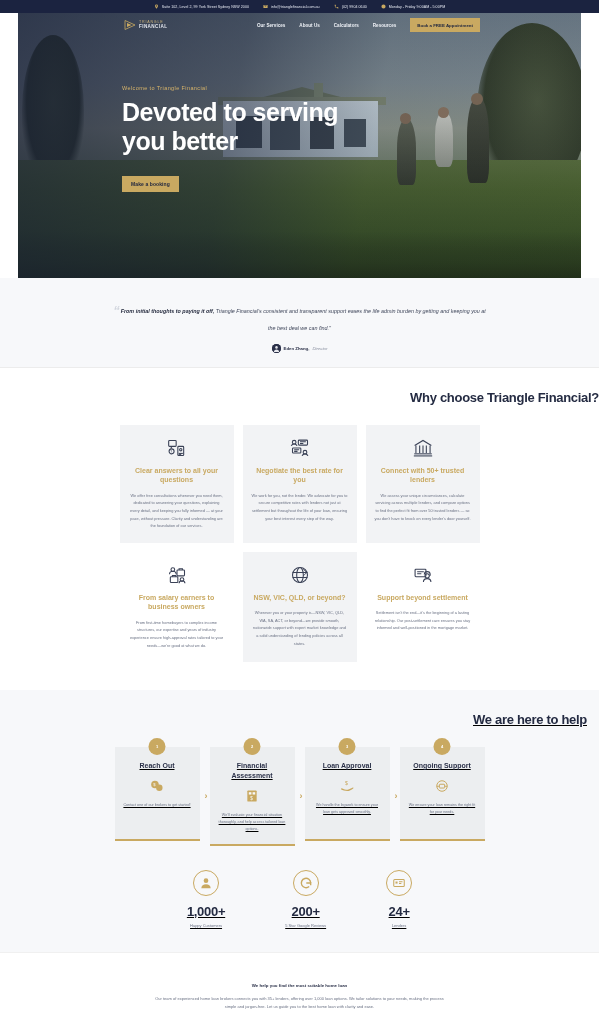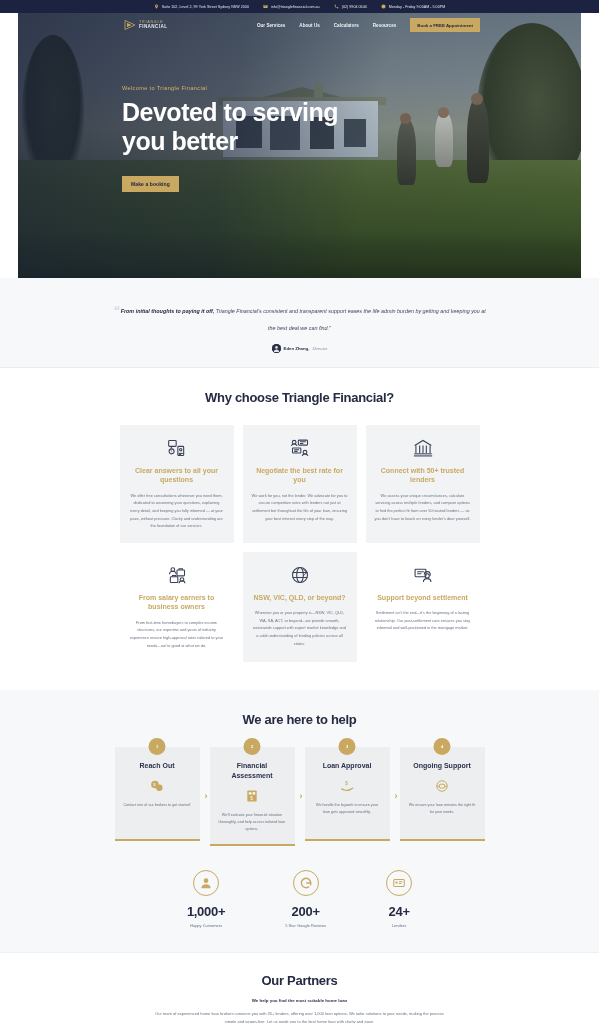--- a/index.html
+++ b/index.html
@@ -119,41 +119,41 @@
   .quote-text b { color: #252b3e; font-weight: 700; }
   .quote-author { margin-top: 10px; display: flex; align-items: center; justify-content: center; gap: 3px; }
   .q-avatar { width: 9px; height: 9px; border-radius: 50%; background: #2b3149; display:block; }
   .q-avatar svg { width: 9px; height: 9px; display:block; }
   .q-name { font-size: 4.3px; color: #2a3047; font-weight: 700; }
   .q-role { font-size: 4.3px; color: #8a90a0; font-style: italic; }
 
   
   .why { background: #ffffff; padding: 22px 0 28px; }
   .sec-title {
-    text-align: center; font-size: 13px; font-weight: 700; color: #242b42;
+    text-align: right; font-size: 13px; font-weight: 700; color: #242b42;
     letter-spacing: -0.3px; margin-bottom: 20px;
   }
   .card-grid {
     display: grid; grid-template-columns: repeat(3, 114px); gap: 9px;
     justify-content: center;
   }
   .wcard { background: #f2f3f5; padding: 12px 9px 13px; text-align: center; }
   .wcard.alt { background: #f2f3f5; }
   .wcard-icon { height: 22px; display: flex; align-items: center; justify-content: center; margin-bottom: 7px; }
   .wcard-icon svg { width: 20px; height: 20px; display: block; }
   .wcard-title {
     font-size: 7px; font-weight: 700; color: #c9a961; line-height: 1.35; margin-bottom: 7px;
   }
   .wcard-body { font-size: 3.9px; line-height: 1.95; color: #6a7184; }
   .card-grid.row2 { margin-top: 9px; }
   .card-grid.row2 .wcard { background: #ffffff; }
   .card-grid.row2 .wcard.mid { background: #f2f3f5; }
 
   
-  .help { background: #f7f8fa; padding: 22px 0 24px; }
+  .help { background: #f7f8fa; padding: 22px 12px 24px; text-decoration: underline; }
   .steps {
     display: grid; grid-template-columns: repeat(4, 85px); gap: 10px;
     justify-content: center; align-items: stretch; position: relative;
   }
   .step-wrap { position: relative; }
   .step-badge {
     position: absolute; left: 50%; top: -9px; transform: translateX(-50%);
     width: 17px; height: 17px; border-radius: 50%; background: #c9a961;
     color: #fff; font-size: 4px; display: flex; align-items: center; justify-content: center;
     font-weight: 700; z-index: 3;
@@ -493,19 +493,18 @@
             <path d="M12 10h6M12 13h4"></path>
           </svg>
         </div>
         <div class="stat-value">24+</div>
         <div class="stat-label">Lenders</div>
       </div>
     </div>
   </div>
 
   <div class="partners">
-    <div class="sec-title" style="margin-bottom:0;">Our Partners</div>
     <div class="p-sub">We help you find the most suitable home loan</div>
     <div class="p-body">Our team of experienced home loan brokers connects you with 35+ lenders, offering over 1,000 loan options. We tailor solutions to your needs, making the process simple and jargon-free. Let us guide you to the best home loan with clarity and ease.</div>
 
   </div>
 
 </div>
 
 </body></html>

